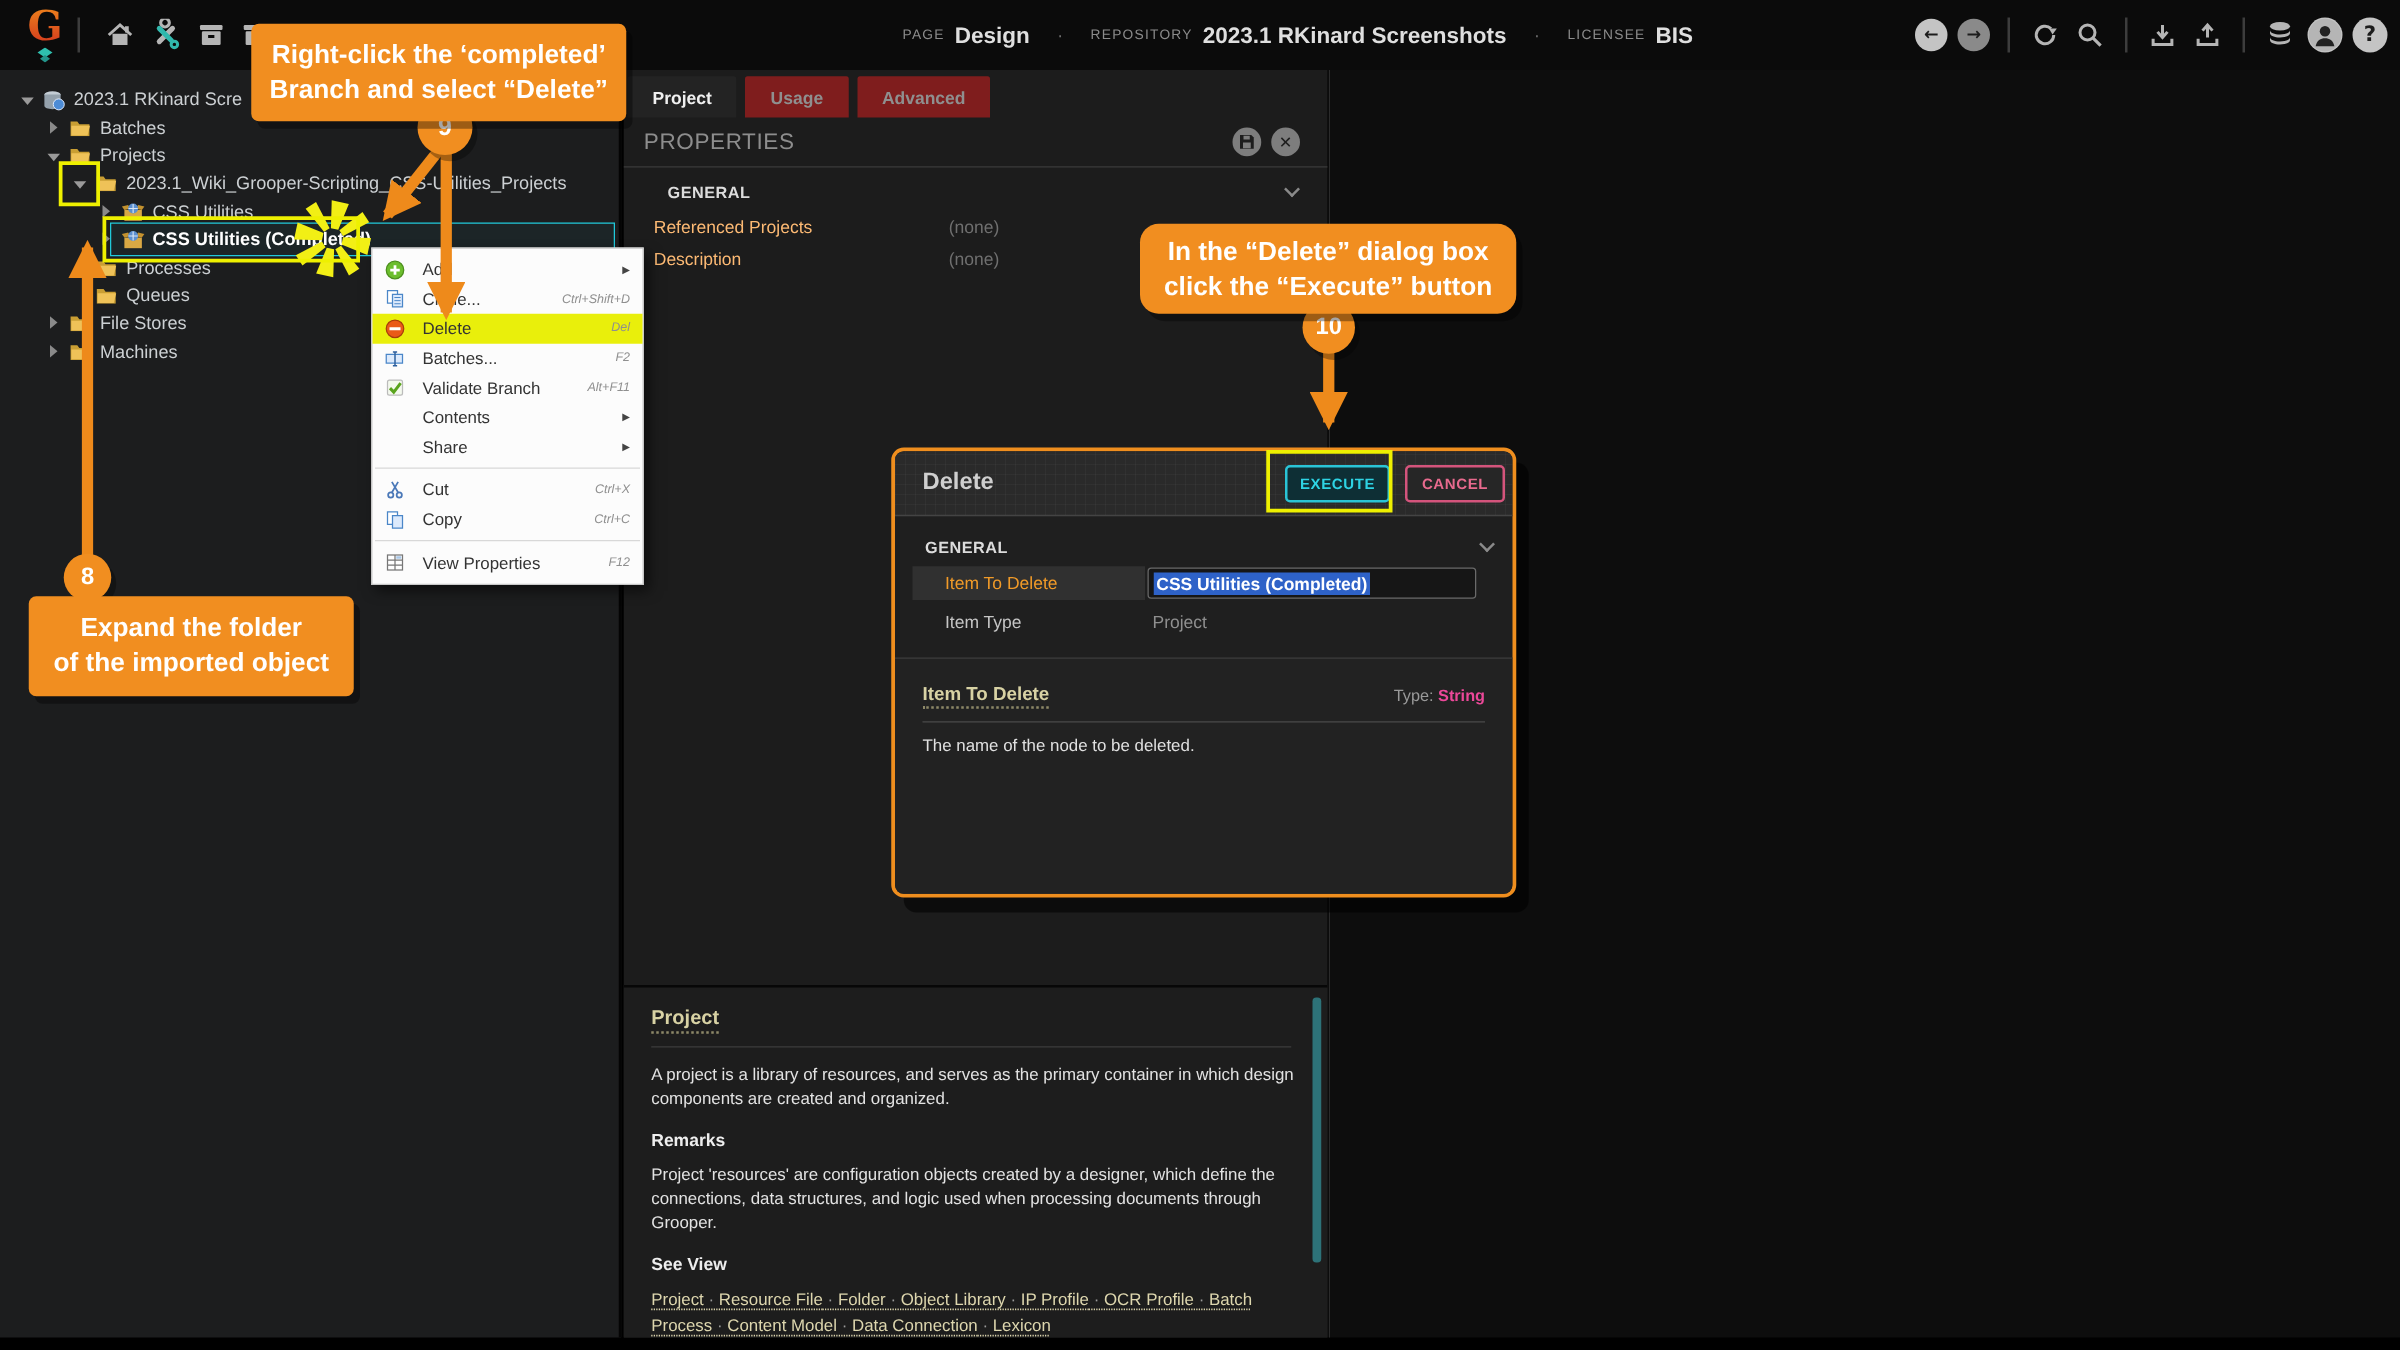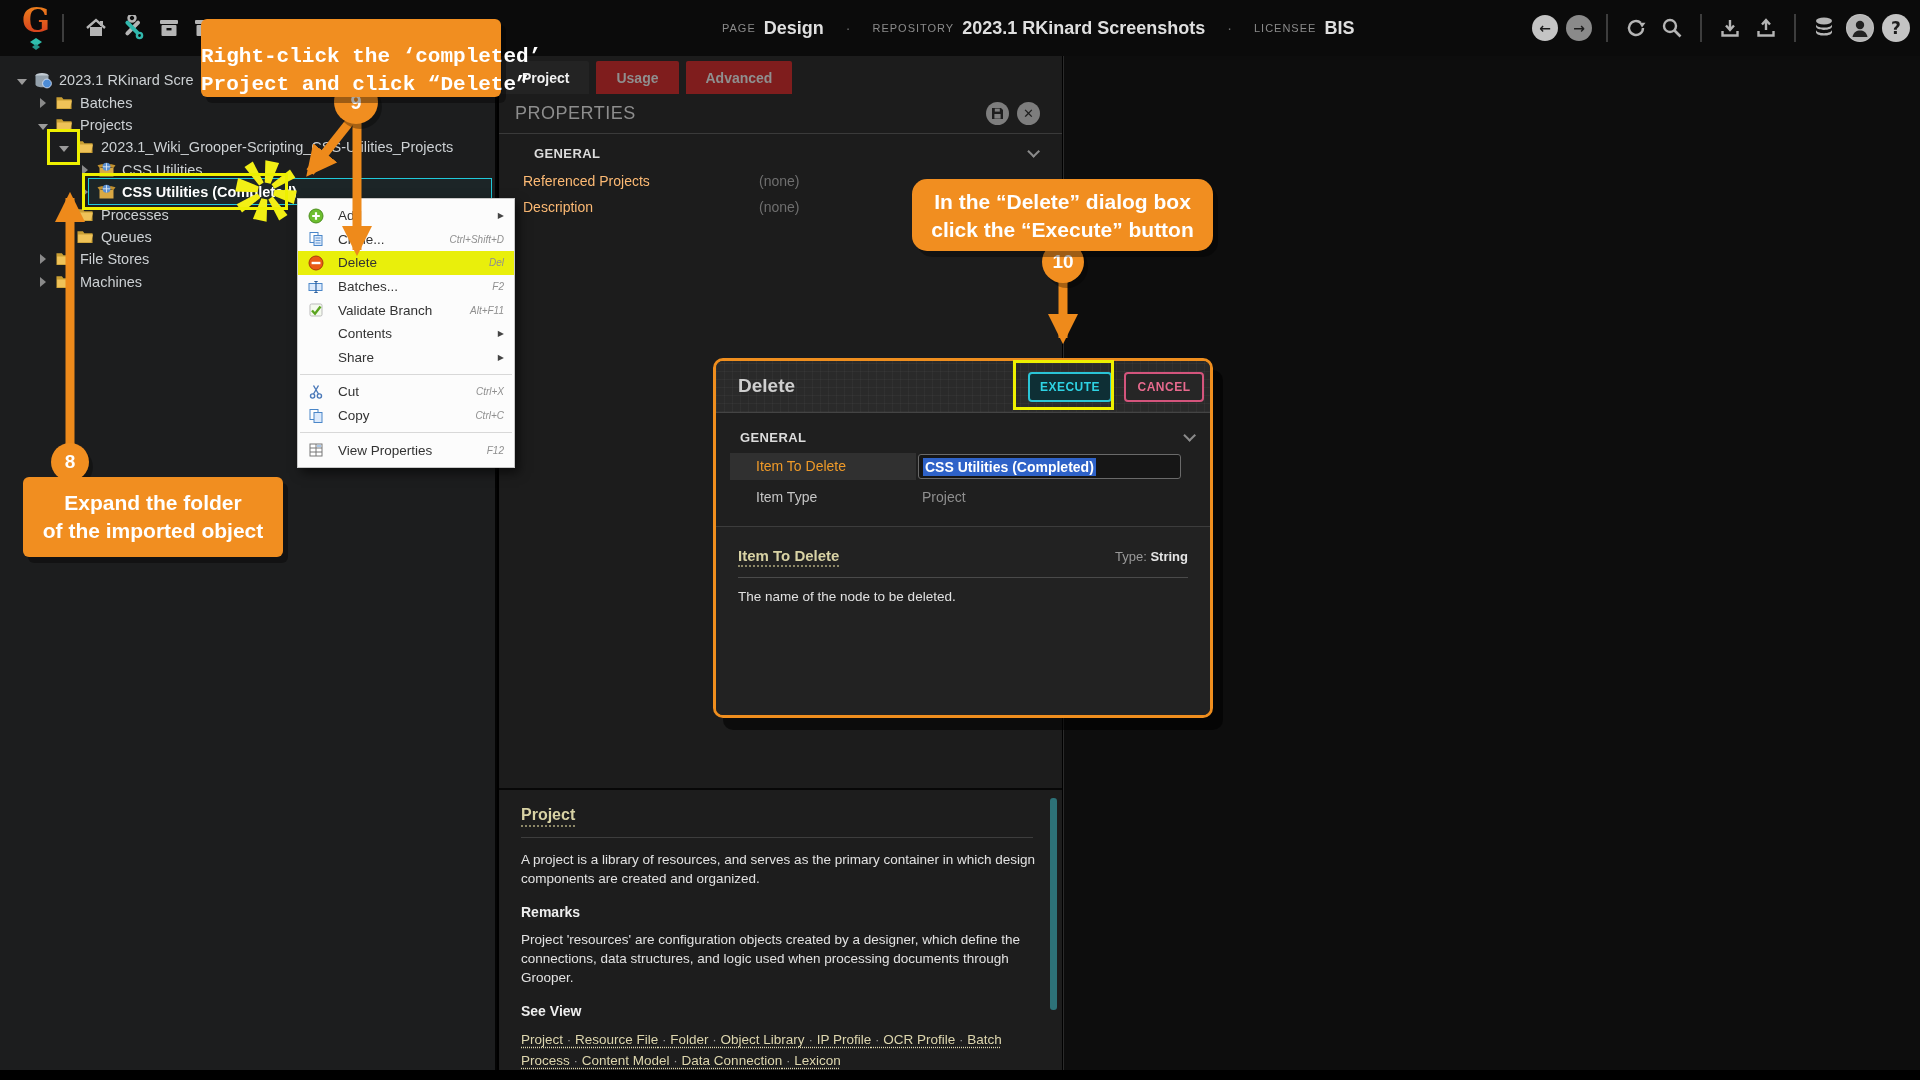--- a/index.html
+++ b/index.html
@@ -92,36 +92,36 @@
   .drow1 .cell { position:absolute; left:14px; top:0; width:186px; height:27px; background:#303030; }
   .drow1 .dname { position:absolute; left:40px; top:5px; font-size:14px; color:#f09a28; }
   .dinput { position:absolute; left:202px; top:1px; width:263px; height:25px; background:#161616; border:1px solid #6a6a6a; border-radius:3px; display:flex; align-items:center; padding-left:4px; }
   .dinput .selx { background:#2e62c8; color:#fff; font-size:14px; font-weight:bold; padding:1px 2px; white-space:nowrap; }
   .drow2 { position:absolute; left:0; top:124px; width:100%; height:26px; }
   .drow2 .dname { position:absolute; left:40px; top:4px; font-size:14px; color:#c5c5c5; }
   .drow2 .dval { position:absolute; left:206px; top:4px; font-size:14px; color:#8f8f8f; }
   .dlg-help { position:absolute; left:0; top:165px; width:100%; height:195px; border-top:1px solid #3c3c3c; background:#222222; }
   .dh-title { position:absolute; left:22px; top:20px; font-size:15px; font-weight:bold; color:#d8d2a4; border-bottom:2px dotted #8d8868; padding-bottom:1px; }
   .dh-type { position:absolute; right:22px; top:22px; font-size:13px; color:#999; }
-  .dh-type b { color:#e5e5e5; }
+  .dh-type b { color:#ec4899; }
   .dh-hr { position:absolute; left:22px; right:22px; top:50px; height:1px; background:#4a4a4a; }
   .dh-text { position:absolute; left:22px; top:62px; font-size:13.5px; color:#e0e0e0; }
 
   
   .ybox { position:absolute; border:3px solid #eef000; z-index:45; }
   .ybox-expander { left:47px; top:129px; width:33px; height:36px; }
   .ybox-node { left:82px; top:173px; width:206px; height:37px; }
   .ybox-exec { left:1013px; top:360px; width:101px; height:50px; }
   .starburst { position:absolute; left:234px; top:159px; z-index:35; }
 
   
   .callout { position:absolute; background:#f18e20; border-radius:6px; box-shadow:5px 6px 0 rgba(0,0,0,0.35); z-index:70; color:#fff; text-align:center; font-weight:bold; }
   .callout .cl { font-size:21px; line-height:28px; white-space:nowrap; }
   .cnum { position:absolute; background:#f18e20; border-radius:50%; z-index:69; color:#fff; font-weight:bold; display:flex; align-items:center; justify-content:center; box-shadow:4px 5px 0 rgba(0,0,0,0.3); }
-  .c9-box { left:201px; top:19px; width:300px; height:78px; padding-top:24px;font-family:Liberation Mono, monospace; }
+  .c9-box { left:201px; top:19px; width:300px; height:78px; padding-top:11px; }
   .c9-num { left:334px; top:80px; width:44px; height:44px; font-size:20px; }
   .c10-box { left:912px; top:179px; width:301px; height:72px; padding-top:9px;border-radius:15px; }
   .c10-num { left:1042px; top:241px; width:42px; height:42px; font-size:19px; }
   .c8-box { left:23px; top:477px; width:260px; height:80px; padding-top:12px; }
   .c8-num { left:51px; top:443px; width:38px; height:38px; font-size:19px; }
 
   .arrows { position:absolute; left:0; top:0; width:1920px; height:1080px; z-index:60; pointer-events:none; }
 </style>
 </head>
 <body>
@@ -550,21 +550,21 @@
       </marker>
     </defs>
     <line x1="356" y1="114" x2="310" y2="172" stroke="#ee8a1b" stroke-width="9" marker-end="url(#ah)"></line>
     <line x1="357" y1="112" x2="357" y2="250" stroke="#ee8a1b" stroke-width="9" marker-end="url(#ah)"></line>
     <line x1="1063" y1="278" x2="1063" y2="338" stroke="#ee8a1b" stroke-width="9" marker-end="url(#ah)"></line>
     <line x1="70" y1="446" x2="70" y2="198" stroke="#ee8a1b" stroke-width="9" marker-end="url(#ah)"></line>
   </svg>
 
   <div class="callout c9-box">
     <div class="cl">Right-click the ‘completed’</div>
-    <div class="cl">Project and click “Delete”</div>
+    <div class="cl">Branch and select “Delete”</div>
   </div>
   <div class="cnum c9-num">9</div>
 
   <div class="callout c10-box">
     <div class="cl">In the “Delete” dialog box</div>
     <div class="cl">click the “Execute” button</div>
   </div>
   <div class="cnum c10-num">10</div>
 
   <div class="callout c8-box">

